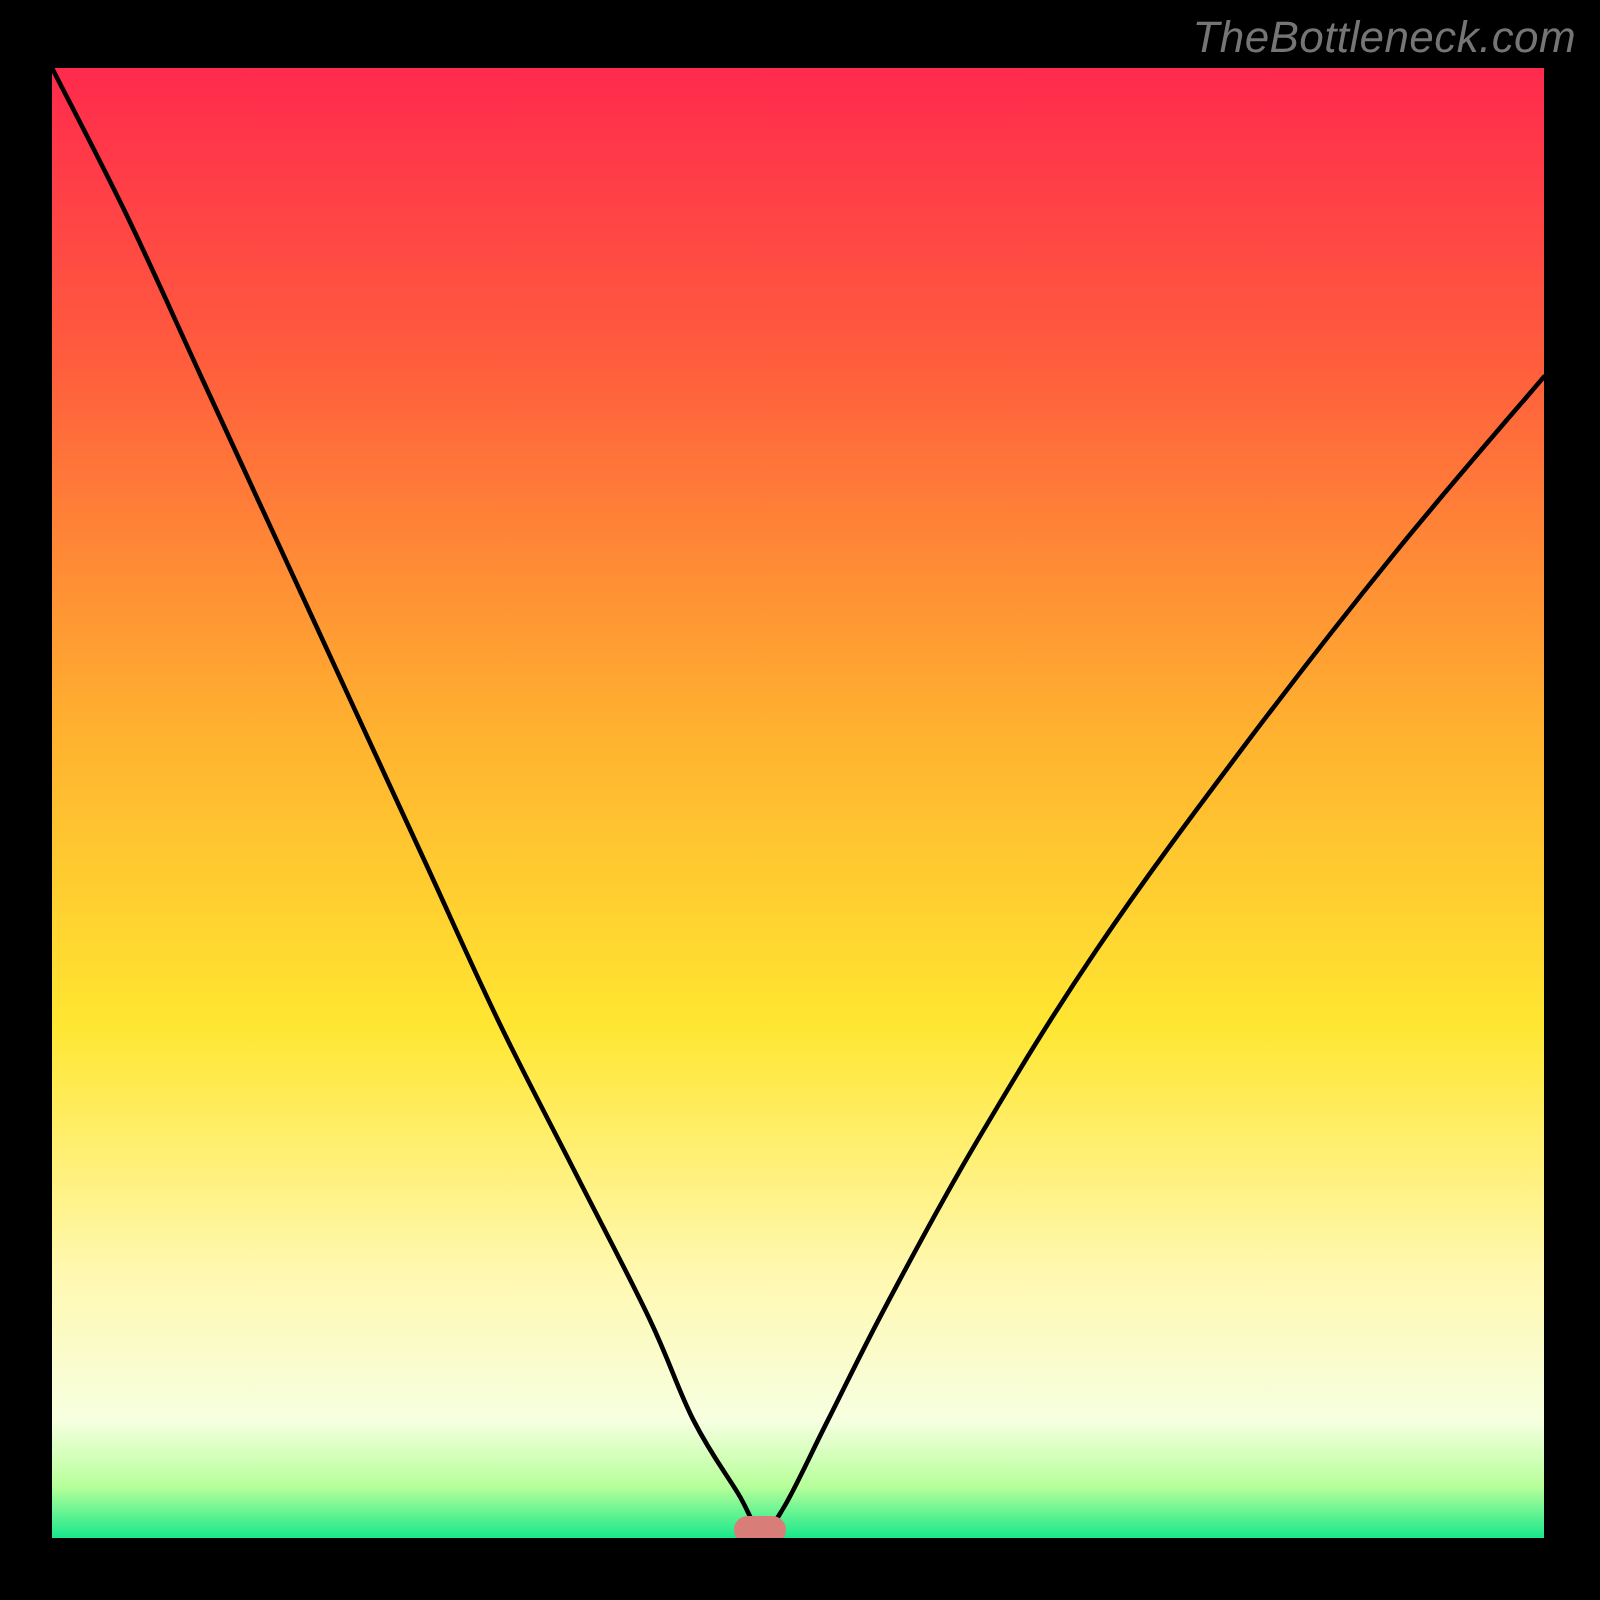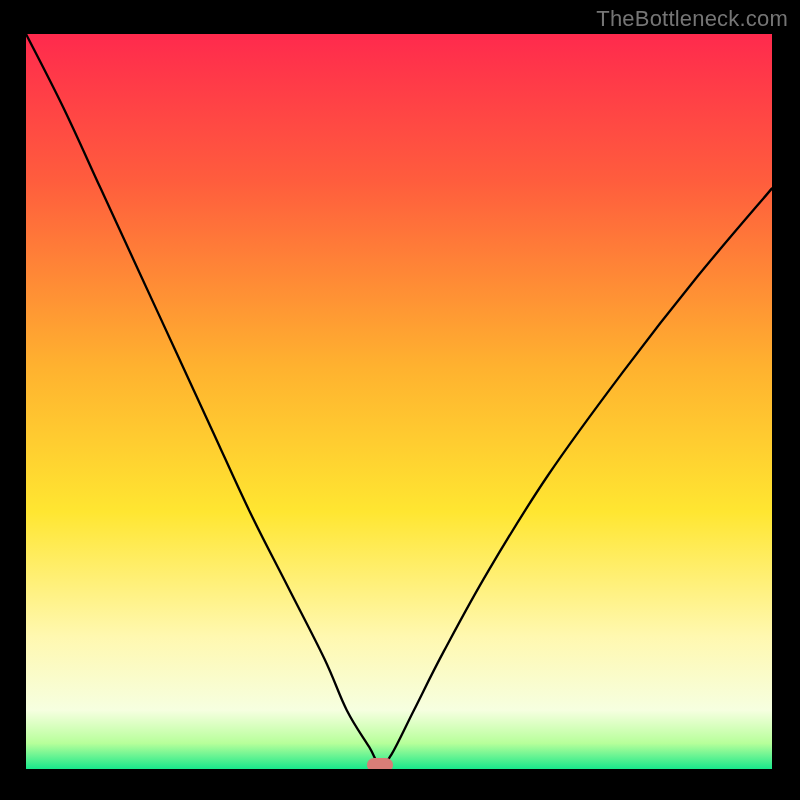--- a/index.html
+++ b/index.html
@@ -9,20 +9,21 @@
     height: 800px;
     background: #000;
     overflow: hidden;
     font-family: Arial, Helvetica, sans-serif;
   }
   .root {
     position: relative;
     width: 800px;
     height: 800px;
     background: #000;
+    font-style: italic;
   }
   .watermark {
     position: absolute;
     top: 6px;
     right: 12px;
     color: #757575;
     font-size: 22px;
     font-weight: 500;
     letter-spacing: 0.2px;
     z-index: 10;

